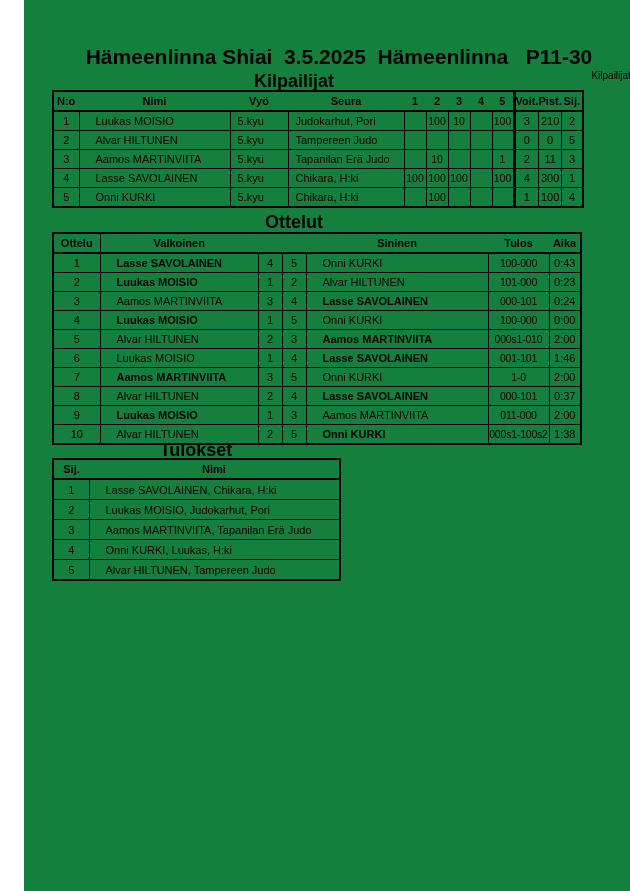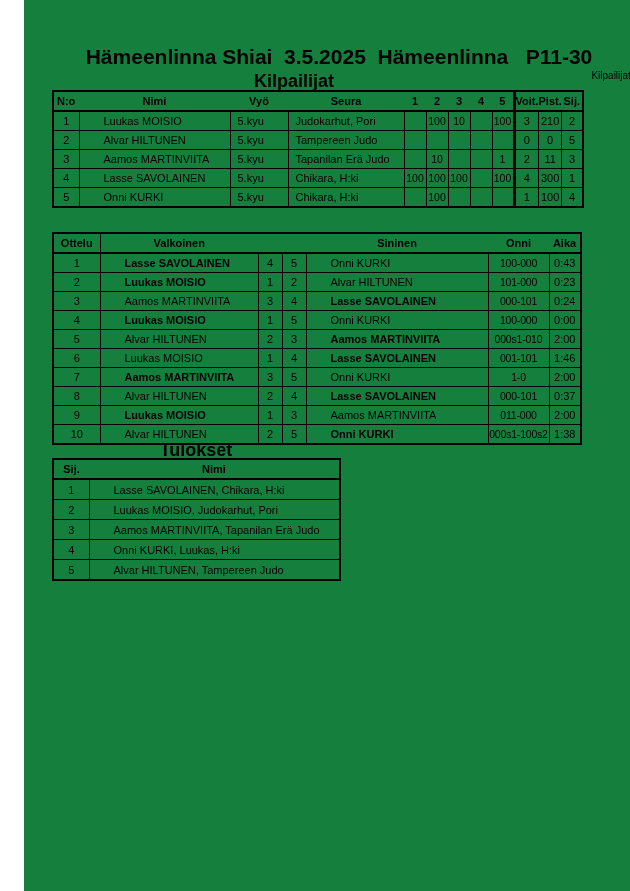--- a/index.html
+++ b/index.html
@@ -16,21 +16,21 @@
   .w1{left:28px;top:90px;}
   .w2{left:28px;top:232px;}
   .w3{left:28px;top:458px;}
   table{border-collapse:collapse;table-layout:fixed;border:2.5px solid #000;}
   td,th{border:1.5px solid #000;padding:0;height:18px;font-size:11px;
         vertical-align:middle;overflow:hidden;white-space:nowrap;}
   th{font-weight:bold;border-left:none;border-right:none;border-bottom:2px solid #000;text-align:center;}
   .t3 td{height:19px;}
   .c{text-align:center;}
   .l{text-align:left;padding-left:7px;}
-  .name{text-align:left;padding-left:24px;}
+  .name{text-align:left;padding-left:16px;}
   th.hl{text-align:left;padding-left:3px;}
   td.thickL,th.thickL{border-left:3px solid #000;}
   th.rdiv{border-right:1.5px solid #000;}
   .small{font-size:10.5px;}
   .tulos{text-align:center;font-size:10.5px;letter-spacing:-0.2px;}
   .bold{font-weight:bold;}
 </style>
 </head>
 <body>
 
@@ -138,40 +138,41 @@
         <td class="c small"></td>
         <td class="c small"></td>
         <td class="c thickL">1</td>
         <td class="c">100</td>
         <td class="c">4</td>
       </tr>
     </tbody>
       </table>
   </div>
 
+  <div class="section-title sub-ottelut">Ottelut</div>
 
   <div class="twrap w2">
     <table class="t2">
       <colgroup>
         <col style="width:47px">
           <col style="width:158px">
           <col style="width:24px">
           <col style="width:24px">
         <col style="width:182px">
           <col style="width:61px">
           <col style="width:32px">
       </colgroup>
       <tbody>
           <tr>
         <th class="rdiv">Ottelu</th>
         <th>Valkoinen</th>
         <th></th>
         <th></th>
         <th>Sininen</th>
-        <th>Onni</th>
+        <th>Tulos</th>
         <th>Aika</th>
       </tr>
       <tr>
         <td class="c">1</td>
         <td class="name bold">Lasse SAVOLAINEN</td>
         <td class="c">4</td>
         <td class="c">5</td>
         <td class="name">Onni KURKI</td>
         <td class="tulos">100-000</td>
         <td class="c">0:43</td>

